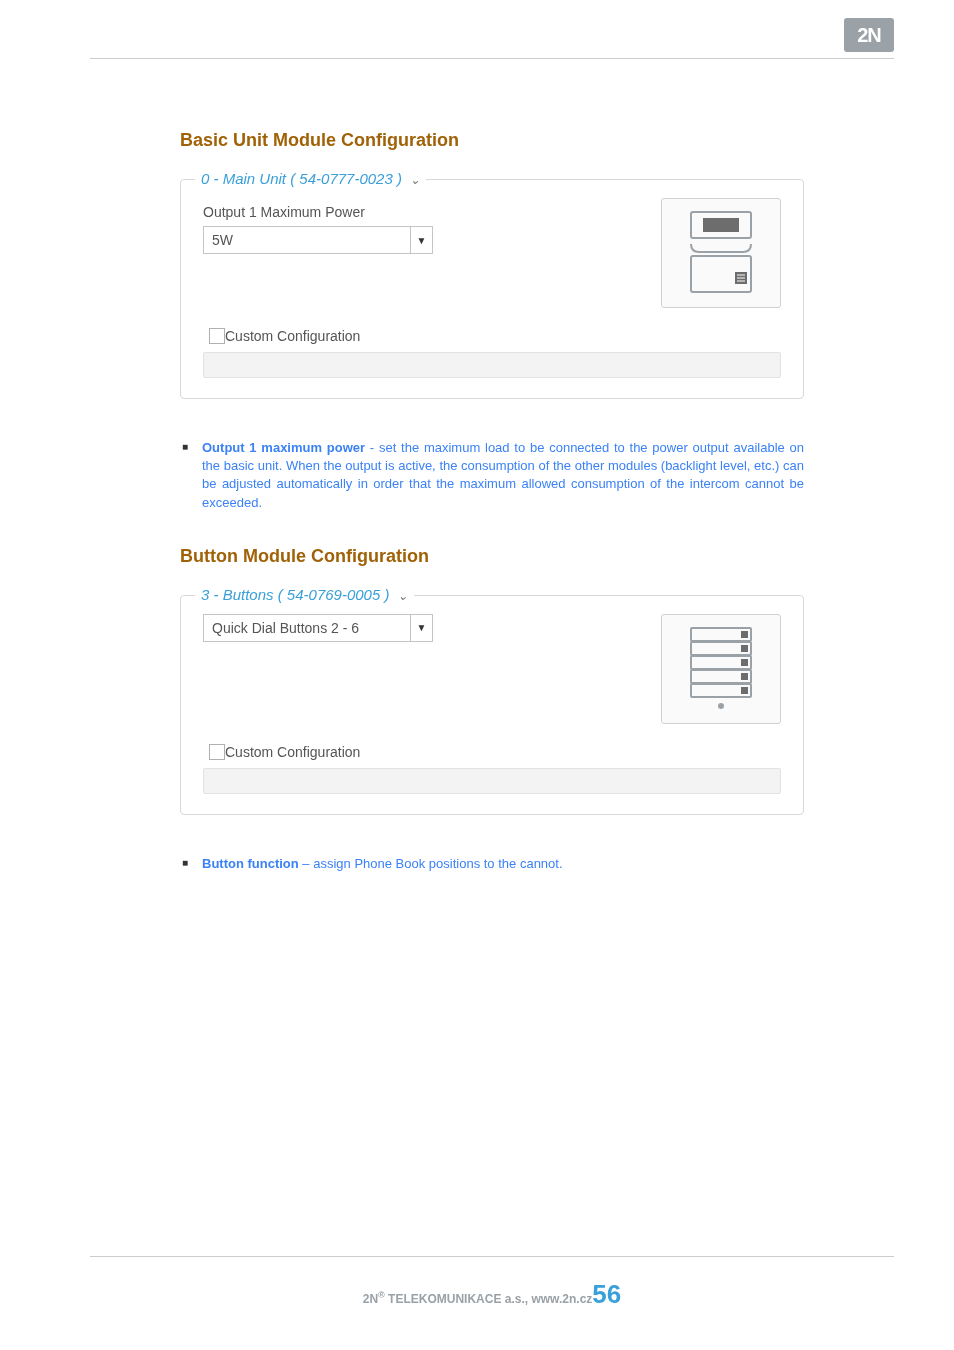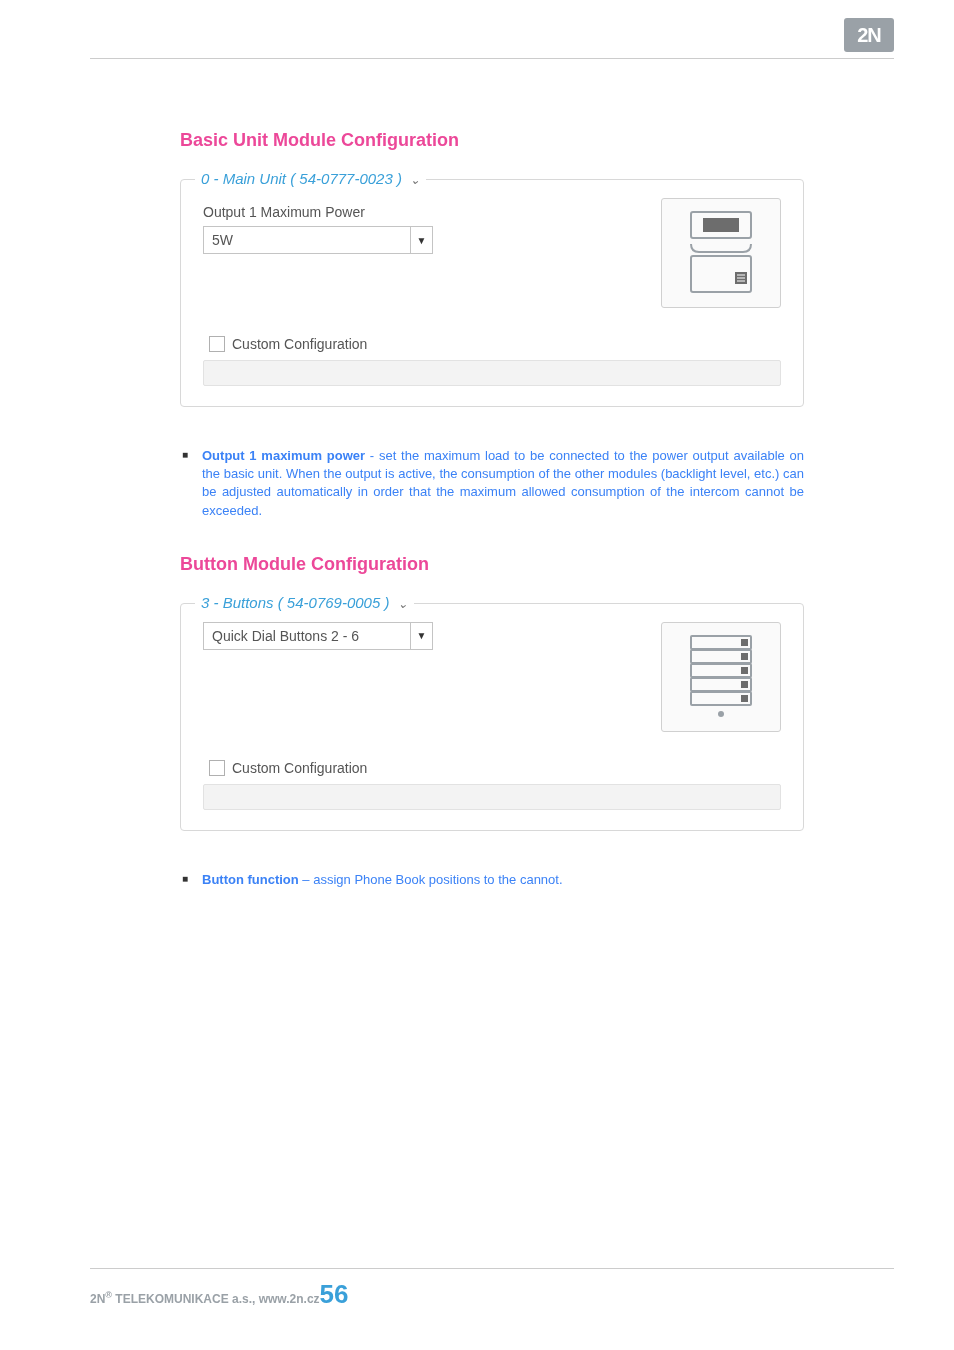--- a/index.html
+++ b/index.html
@@ -40,21 +40,21 @@
   .content {
     position: absolute;
     top: 130px;
     left: 180px;
     right: 150px;
   }
   h3.section-title {
     font-family: Arial, sans-serif;
     font-weight: bold;
     font-size: 18px;
-    color: #ec4899;
+    color: #a16207;
     margin-bottom: 28px;
   }
   .fieldset {
     border: 1px solid #d8d8d8;
     border-radius: 4px;
     padding: 18px 22px 20px 22px;
     position: relative;
     margin-bottom: 40px;
   }
   .legend {
@@ -120,22 +120,22 @@
     justify-content: center;
     flex-direction: column;
     gap: 4px;
     padding: 8px;
   }
   .main-unit-svg { width: 80px; height: 90px; }
   .button-module-svg { width: 80px; height: 90px; }
   .checkbox-row {
     display: flex;
     align-items: center;
-    gap: 7px;
-    margin-top: 28px;
+    gap: 0;
+    margin-top: 20px;
     margin-left: 6px;
   }
   .checkbox {
     width: 16px;
     height: 16px;
     border: 1px solid #b0b0b0;
     background: #fff;
   }
   .checkbox-label {
     color: #555;
@@ -168,23 +168,23 @@
     font-size: 10px;
     color: #333;
   }
   .bullet-list li b { font-weight: bold; }
   .footer {
     position: absolute;
     bottom: 40px;
     left: 90px;
     right: 60px;
     border-top: 1px solid #ccc;
-    padding-top: 10px;
-    display: flex;
-    justify-content: flex-start;
+    padding-top: 22px;
+    display: flex;
+    justify-content: center;
     align-items: baseline;
   }
   .footer-left {
     font-size: 12px;
     color: #9aa1a7;
     font-weight: bold;
   }
   .footer-left sup { font-size: 9px; }
   .footer-right {
     font-size: 26px;

